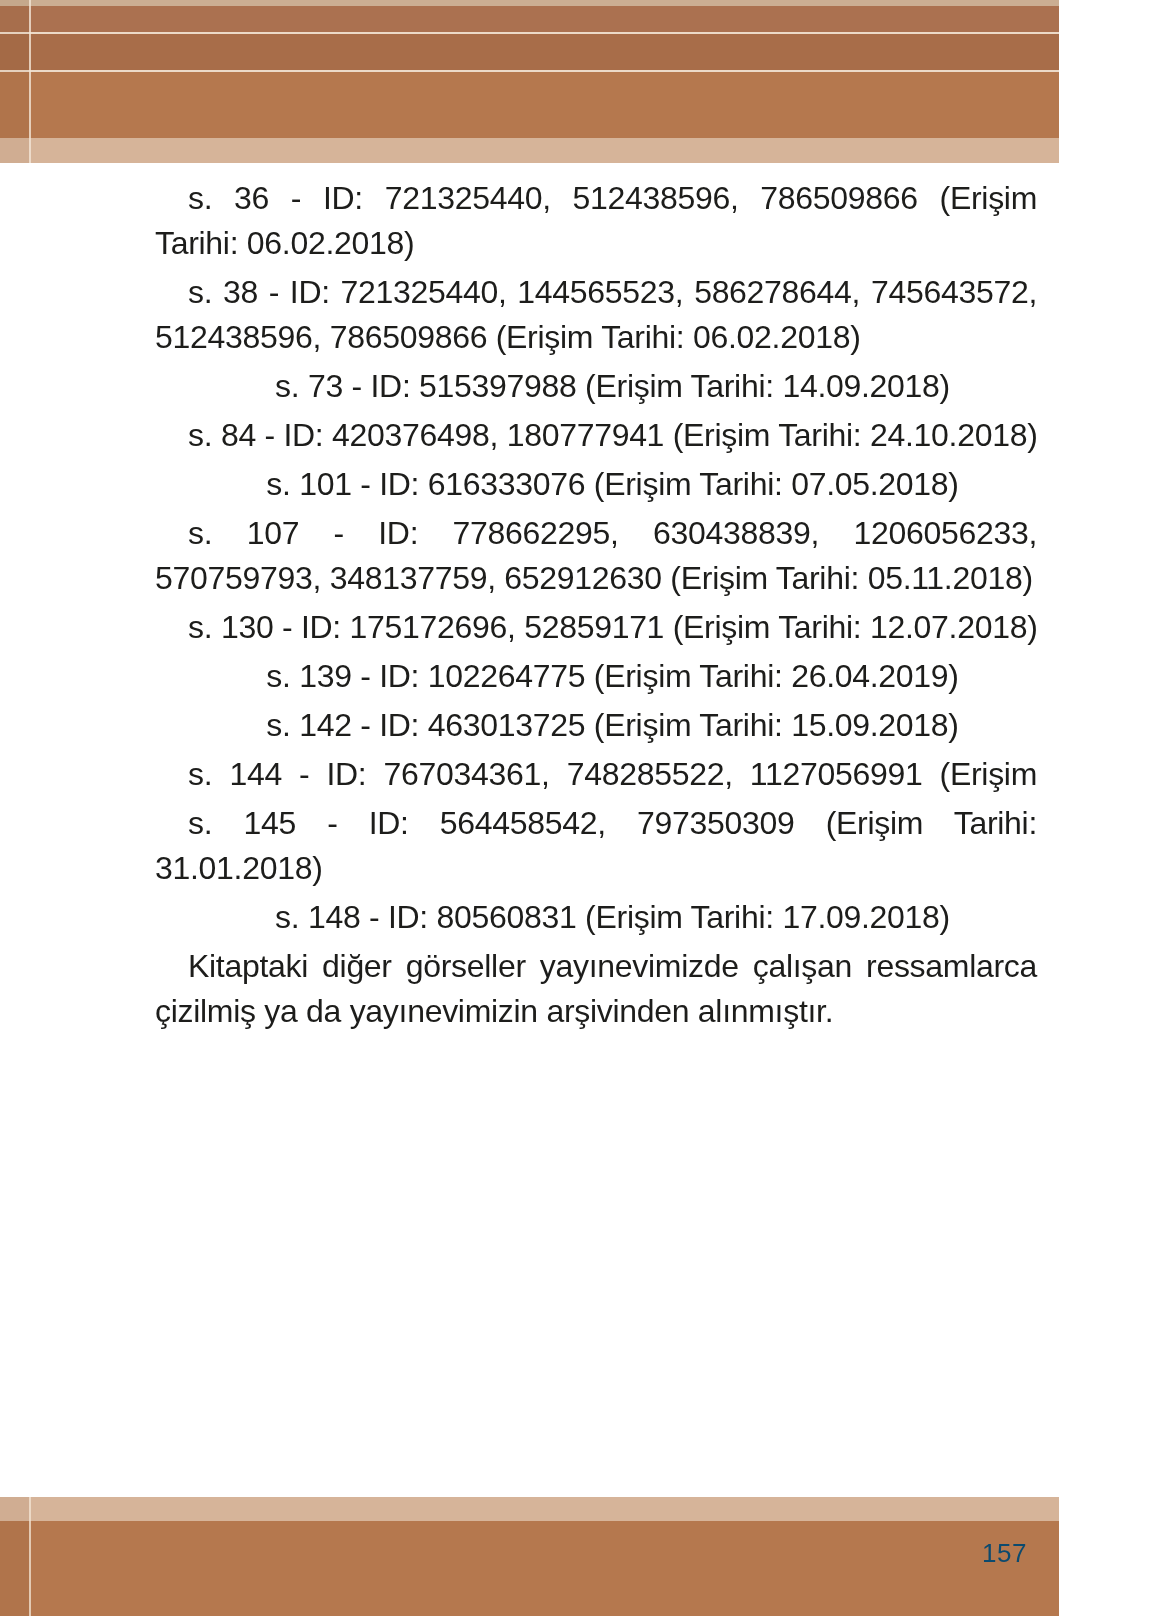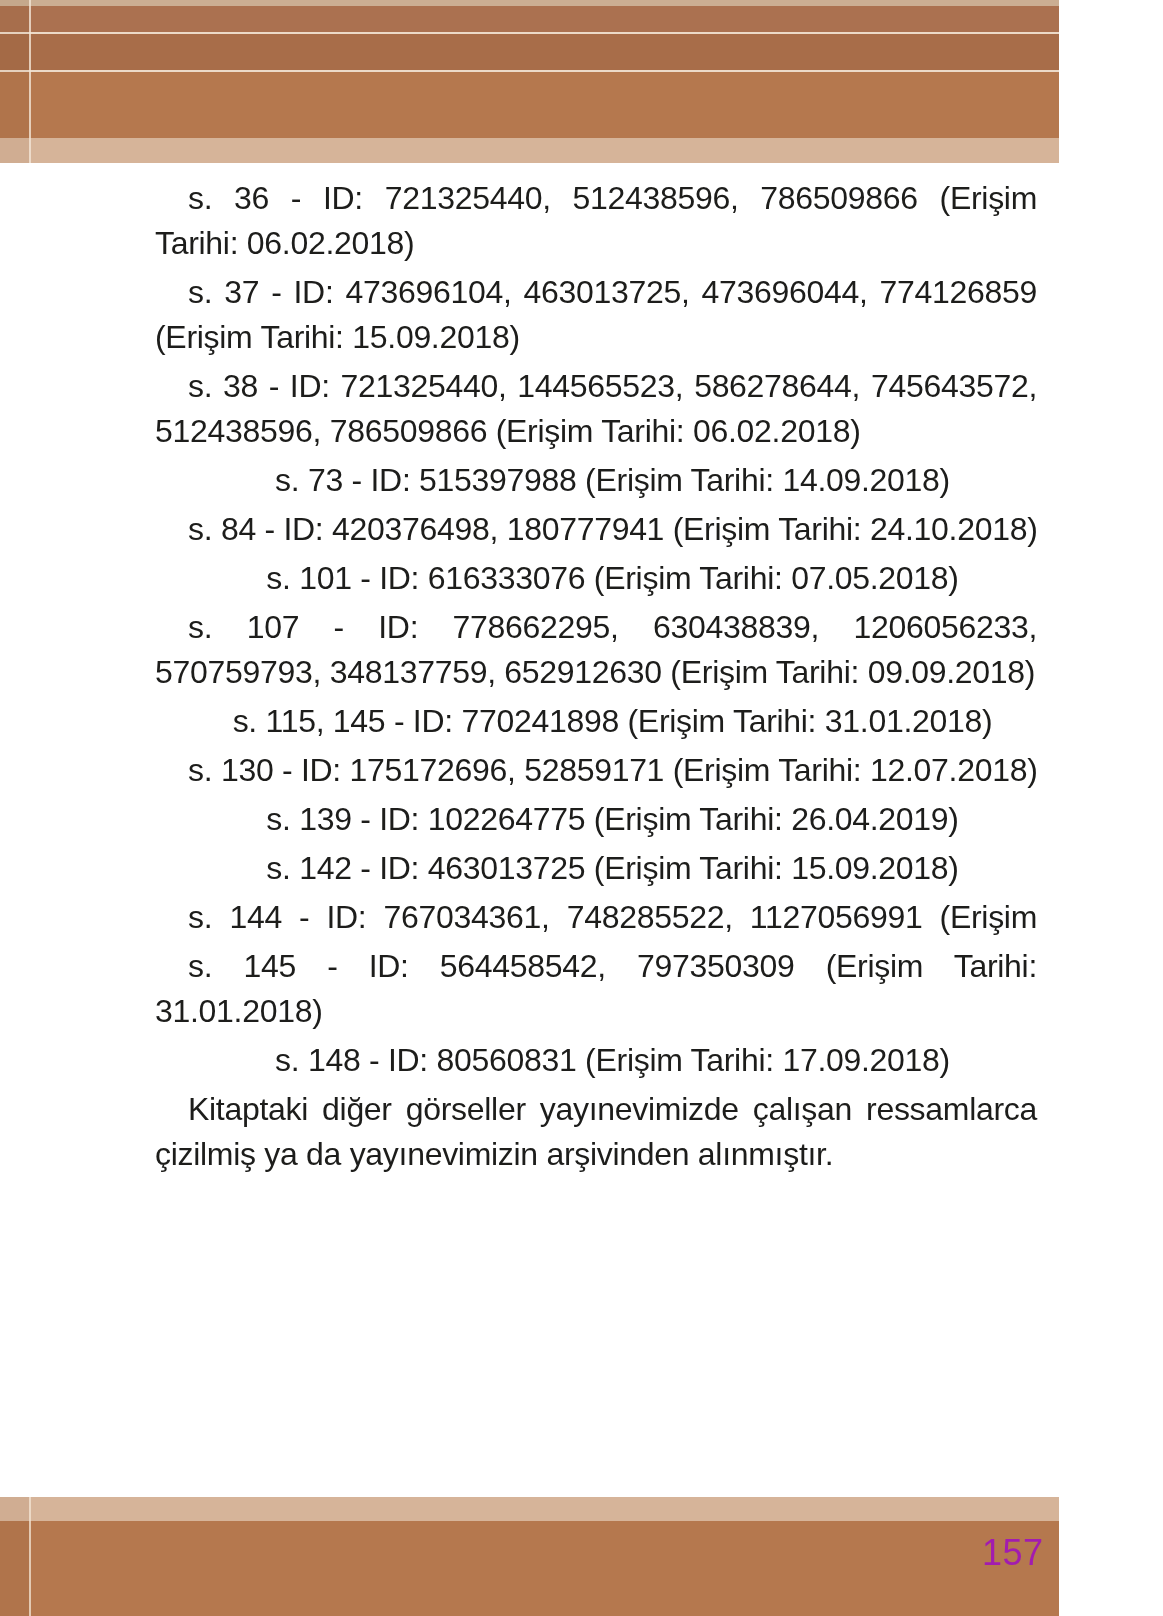--- a/index.html
+++ b/index.html
@@ -28,22 +28,22 @@
   .ftr-band-tan    { top: 1497px; height: 24px; background: #d6b499; }
   .ftr-band-brown  { top: 1521px; height: 95px; background: #b5784e; }
   .vline-footer    { position: absolute; left: 29px; top: 1497px; width: 2px; height: 119px; background: rgba(243,229,214,0.75); }
   .ftr-left-shade  { position: absolute; left: 0; top: 1497px; width: 29px; height: 119px; background: rgba(90,50,20,0.05); }
 
   .page-number {
     position: absolute;
     left: 982px;
     top: 1535px;
     width: 80px;
-    color: #a21caf;
-    font-size: 36px;
+    color: #0c4a6e;
+    font-size: 26px;
     line-height: 36px;
     font-weight: 400;
     letter-spacing: 0.5px;
   }
 
   
   .credits {
     position: absolute;
     top: 176px;
     left: 155px;
@@ -77,42 +77,35 @@
     <div class="hdr-left-shade"></div>
     <div class="vline-header"></div>
   </div>
 
   <div class="credits">
       <p class="entry">
         <span class="line just indent"><span>s. 36 - ID: 721325440, 512438596, 786509866 (Erişim</span></span>
         <span class="line last"><span>Tarihi: 06.02.2018)</span></span>
       </p>
       <p class="entry">
-        <span class="line just indent"><span>s. 37 - ID: 473696104, 463013725, 473696044, 774126859</span></span>
-        <span class="line last"><span>(Erişim Tarihi: 15.09.2018)</span></span>
-      </p>
-      <p class="entry">
         <span class="line just indent"><span>s. 38 - ID: 721325440, 144565523, 586278644, 745643572,</span></span>
         <span class="line last"><span>512438596, 786509866 (Erişim Tarihi: 06.02.2018)</span></span>
       </p>
       <p class="entry">
         <span class="line last indent"><span>s. 73 - ID: 515397988 (Erişim Tarihi: 14.09.2018)</span></span>
       </p>
       <p class="entry">
         <span class="line last indent"><span>s. 84 - ID: 420376498, 180777941 (Erişim Tarihi: 24.10.2018)</span></span>
       </p>
       <p class="entry">
         <span class="line last indent"><span>s. 101 - ID: 616333076 (Erişim Tarihi: 07.05.2018)</span></span>
       </p>
       <p class="entry">
         <span class="line just indent"><span>s. 107 - ID: 778662295, 630438839, 1206056233,</span></span>
-        <span class="line last"><span>570759793, 348137759, 652912630 (Erişim Tarihi: 09.09.2018)</span></span>
-      </p>
-      <p class="entry">
-        <span class="line last indent"><span>s. 115, 145 - ID: 770241898 (Erişim Tarihi: 31.01.2018)</span></span>
+        <span class="line last"><span>570759793, 348137759, 652912630 (Erişim Tarihi: 05.11.2018)</span></span>
       </p>
       <p class="entry">
         <span class="line last indent"><span>s. 130 - ID: 175172696, 52859171 (Erişim Tarihi: 12.07.2018)</span></span>
       </p>
       <p class="entry">
         <span class="line last indent"><span>s. 139 - ID: 102264775 (Erişim Tarihi: 26.04.2019)</span></span>
       </p>
       <p class="entry">
         <span class="line last indent"><span>s. 142 - ID: 463013725 (Erişim Tarihi: 15.09.2018)</span></span>
       </p>

